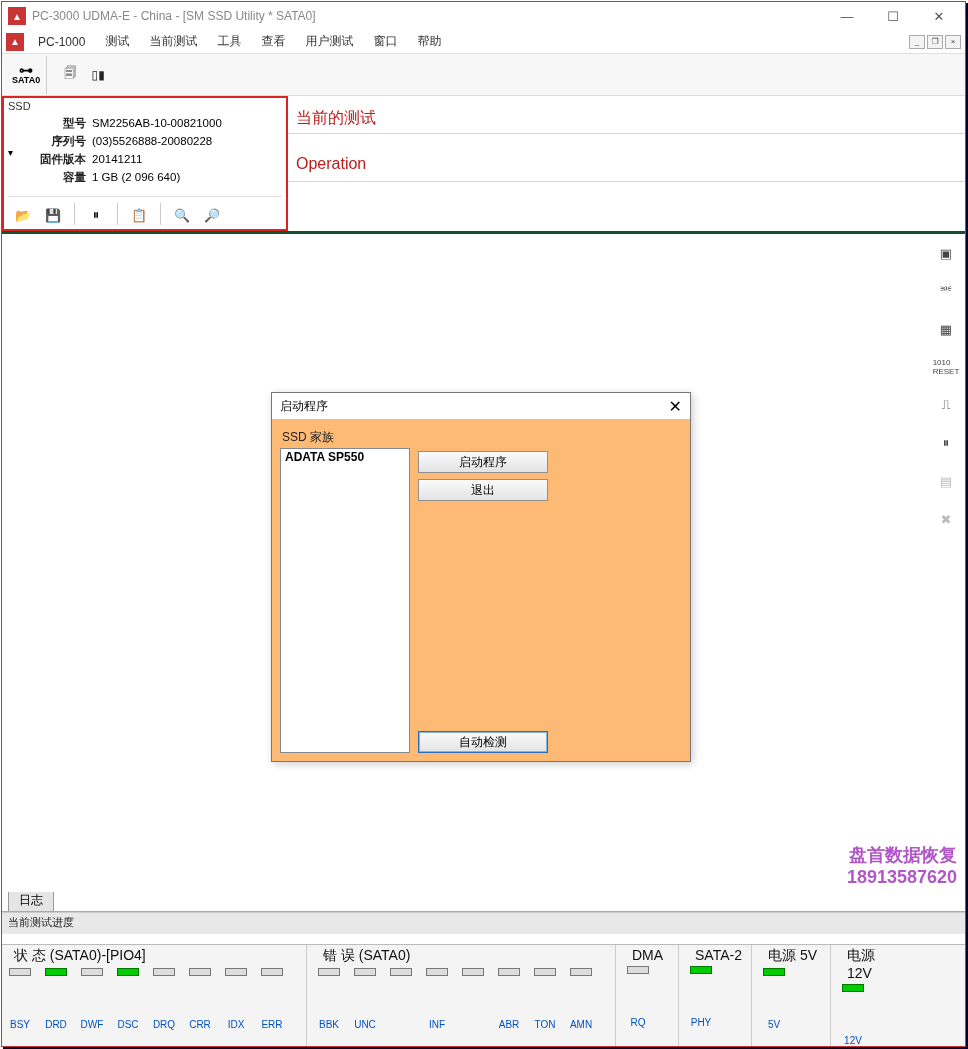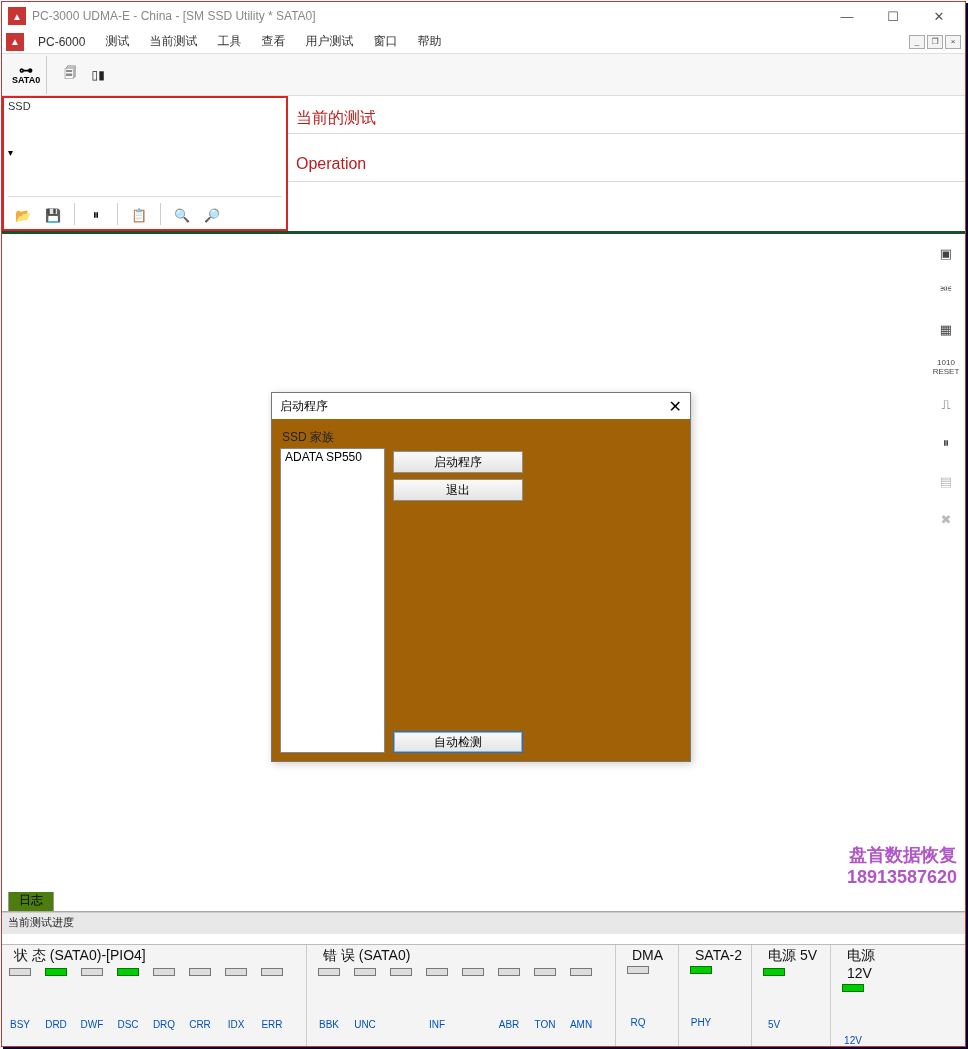--- a/index.html
+++ b/index.html
@@ -37,41 +37,41 @@
   .ssd-actions { display:flex; gap:0; border-top:1px solid #ddd; padding-top:6px; margin-top:4px;}
   .ssd-actions .ab{ width:30px; height:24px; display:flex;align-items:center;justify-content:center; font-size:13px;}
   .ssd-actions .sep{ width:1px; height:22px; background:#ccc; margin:0 6px;}
   .rightinfo { flex:1; display:flex; flex-direction:column;}
   .rightinfo .rrow { border-bottom:1px solid #d8d8d8; padding:4px 8px; font-size:16px; color:#b91c1c;margin-top:8px;}
   
   .mainarea { flex:1; background:#fff; position:relative; }
   .rtoolbar { position:absolute; right:0; top:0; width:38px; display:flex; flex-direction:column; align-items:center; gap:16px; padding-top:8px;}
   .rtoolbar .rb { width:22px; height:22px; display:flex;align-items:center;justify-content:center;color:#444;font-size:13px;}
   
-  .dialog { position:absolute; left:269px; top:158px; width:420px; height:370px; border:1px solid #777; background:#a16207; box-shadow:2px 2px 8px rgba(0,0,0,.2); display:flex; flex-direction:column;}
+  .dialog { position:absolute; left:269px; top:158px; width:420px; height:370px; border:1px solid #777; background:#fdba74; box-shadow:2px 2px 8px rgba(0,0,0,.2); display:flex; flex-direction:column;}
   .dialog .dtitle { height:26px; background:#fff; display:flex; align-items:center; padding:0 8px; font-size:12px; }
   .dialog .dtitle .x{ margin-left:auto; font-size:16px;}
   .dbody { flex:1; display:flex; gap:8px; padding:8px;}
   .dcol { display:flex; flex-direction:column;}
   .dcol .lbl{ font-size:12px; color:#222; padding:2px;}
   .lbox { border:1px solid #828790; background:#fff; width:130px; flex:1;}
-  .lbox.wide { width:105px;}
+  .lbox.wide { width:130px;font-weight:bold;}
   .lbox .item { padding:1px 4px; font-size:12px;}
   .lbox .item.sel { background:#0a78d6; color:#fff;}
   .btncol { width:130px; display:flex; flex-direction:column; gap:6px;}
   .dbtn { height:22px; border:1px solid #8f8f8f; background:linear-gradient(#fafafa,#e4e4e4); font-size:12px; display:flex;align-items:center;justify-content:center;}
   .dbtn.focus{ border:1px solid #2a6fbf; box-shadow: 0 0 0 1px #7fb5e5 inset;}
   .spacer{flex:1;}
   
   .watermark{ position:absolute; right:8px; bottom:4px; text-align:right; font-size:18px; font-weight:bold;}
   .w1{ color:#b056c7;}
   .w2{ color:#b056c7; font-size:18px;}
   
   .logtabs { height:20px; display:flex; align-items:flex-end; border-bottom:1px solid #aaa; padding-left:6px; background:#fff;}
-  .logtab { padding:2px 10px; border:1px solid #999; border-bottom:none; background:#4d7c0f; font-size:12px;}
+  .logtab { padding:2px 10px; border:1px solid #999; border-bottom:none; background:#e5e5e5; font-size:12px;}
   .progressarea { height:22px; background:#e8e8e8; border-top:1px solid #ccc; padding:2px 6px; font-size:11px; color:#222;}
   .spacer-row{height:10px; background:#fff;}
   
   .statusbar { background:#f4f4f4; border-top:1px solid #bbb;}
   .leds { display:flex; }
   .led { width:36px; display:flex; flex-direction:column; align-items:center;gap:42px; }
   .led .box{ width:22px;height:8px; border:1px solid #777; margin:1px 0;}
   .led.on .box{ background:#0c0; border-color:#070;}
   .led.off .box{ background:#ddd;}
   .led .ll{ font-size:10px; color:#0050c0;}
@@ -90,21 +90,21 @@
     <span class="tt">PC-3000 UDMA-E - China - [SM SSD Utility * SATA0]</span>
     <div class="winbtns">
       <span class="winbtn">—</span>
       <span class="winbtn">☐</span>
       <span class="winbtn">✕</span>
     </div>
   </div>
 
   <div class="menubar">
     <span class="logo2">▲</span>
-    <span class="mitem">PC-6000</span>
+    <span class="mitem">PC-1000</span>
     <span class="mitem">测试</span>
     <span class="mitem">当前测试</span>
     <span class="mitem">工具</span>
     <span class="mitem">查看</span>
     <span class="mitem">用户测试</span>
     <span class="mitem">窗口</span>
     <span class="mitem">帮助</span>
     <div class="mdi-btns">
       <span class="b">_</span>
       <span class="b">❐</span>
@@ -125,20 +125,38 @@
     </div>
   </div>
 
   <div class="topsplit">
     <div class="ssdbox">
       <div class="sh">SSD</div>
       <div class="ssdwrap">
         <div class="ssdleft">
             <span class="arr">▾</span>
           </div>
+        <div class="ssdinfo">
+          <div class="row">
+              <span class="l">型号</span>
+              <span>SM2256AB-10-00821000</span>
+            </div>
+          <div class="row">
+              <span class="l">序列号</span>
+              <span>(03)5526888-20080228</span>
+            </div>
+          <div class="row">
+              <span class="l">固件版本</span>
+              <span>20141211</span>
+            </div>
+          <div class="row">
+              <span class="l">容量</span>
+              <span>1 GB (2 096 640)</span>
+            </div>
+        </div>
       </div>
       <div class="ssd-actions">
         <span class="ab">📂</span>
         <span class="ab">💾</span>
         <span class="sep"></span>
         <span class="ab">⏸</span>
         <span class="sep"></span>
         <span class="ab">📋</span>
         <span class="sep"></span>
         <span class="ab">🔍</span>
@@ -149,21 +167,21 @@
       <div class="rrow">当前的测试</div>
       <div class="rrow" style="height:40px;line-height:36px;">Operation</div>
     </div>
   </div>
 
   <div class="mainarea">
     <div class="rtoolbar">
       <span class="rb">▣</span>
       <span class="rb">⎃</span>
       <span class="rb">▦</span>
-      <span class="rb" style="font-size:8px;line-height:9px;text-align:center;">1010<br>RESET</span>
+      <span class="rb" style="font-size:8px;line-height:9px;text-align:left;">1010<br>RESET</span>
       <span class="rb">⎍</span>
       <span class="rb">⏸</span>
       <span class="rb" style="color:#bbb;">▤</span>
       <span class="rb" style="color:#bbb;">✖</span>
     </div>
 
     <div class="dialog">
       <div class="dtitle">
         <span>启动程序</span>
         <span class="x">✕</span>

